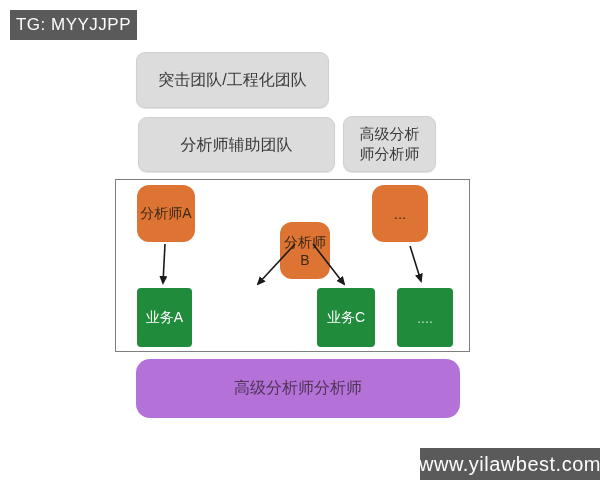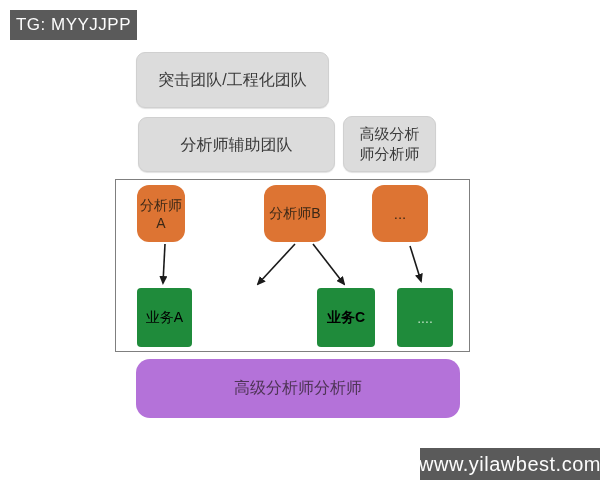--- a/index.html
+++ b/index.html
@@ -40,30 +40,30 @@
     border: 1.5px solid #7f7f7f; background: #ffffff;
   }
   .node {
     position: absolute; display: flex; align-items: center; justify-content: center;
     font-size: 14px; text-align: center;
   }
   .analyst {
     background: #dd7433; color: #3b2817; border-radius: 12px;
     top: 185px; height: 57px;
   }
-  .analyst.a1 { left: 137px; width: 48px; }
-  .analyst.a2 { left: 264px; width: 62px; }
+  .analyst.a1 { left: 137px; width: 58px; }
+  .analyst.a2 { left: 280px; width: 50px; margin-top: 37px; }
   .analyst.a3 { left: 372px; width: 56px; font-size: 15px; }
   .business {
-    background: #1f8b3b; color: #000000; border-radius: 4px;
+    background: #1f8b3b; color: #ffffff; border-radius: 4px;
     top: 288px; height: 59px;
   }
   .business.b1 { left: 137px; width: 55px; }
   .business.b2 { left: 225px; width: 58px; }
-  .business.b3 { left: 317px; width: 58px; font-weight: bold; }
+  .business.b3 { left: 317px; width: 58px; }
   .business.b4 { left: 397px; width: 56px; color: #bfe0c4; }
   .senior-box {
     position: absolute; left: 136px; top: 359px; width: 324px; height: 59px;
     background: #b472d9; color: #4f3557; font-size: 16px;
     border-radius: 14px; display: flex; align-items: center; justify-content: center;
   }
   .edge-layer {
     position: absolute; left: 0; top: 0; width: 600px; height: 480px;
     pointer-events: none;
   }

